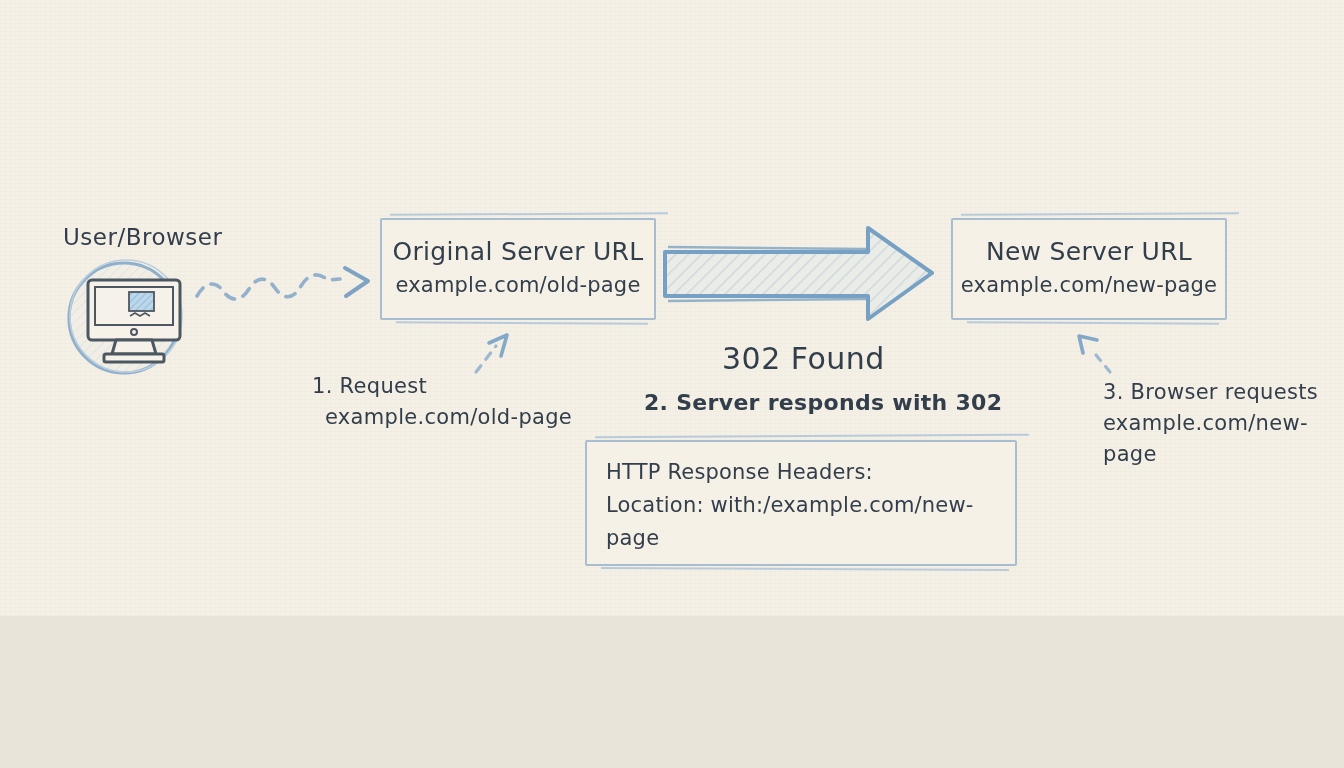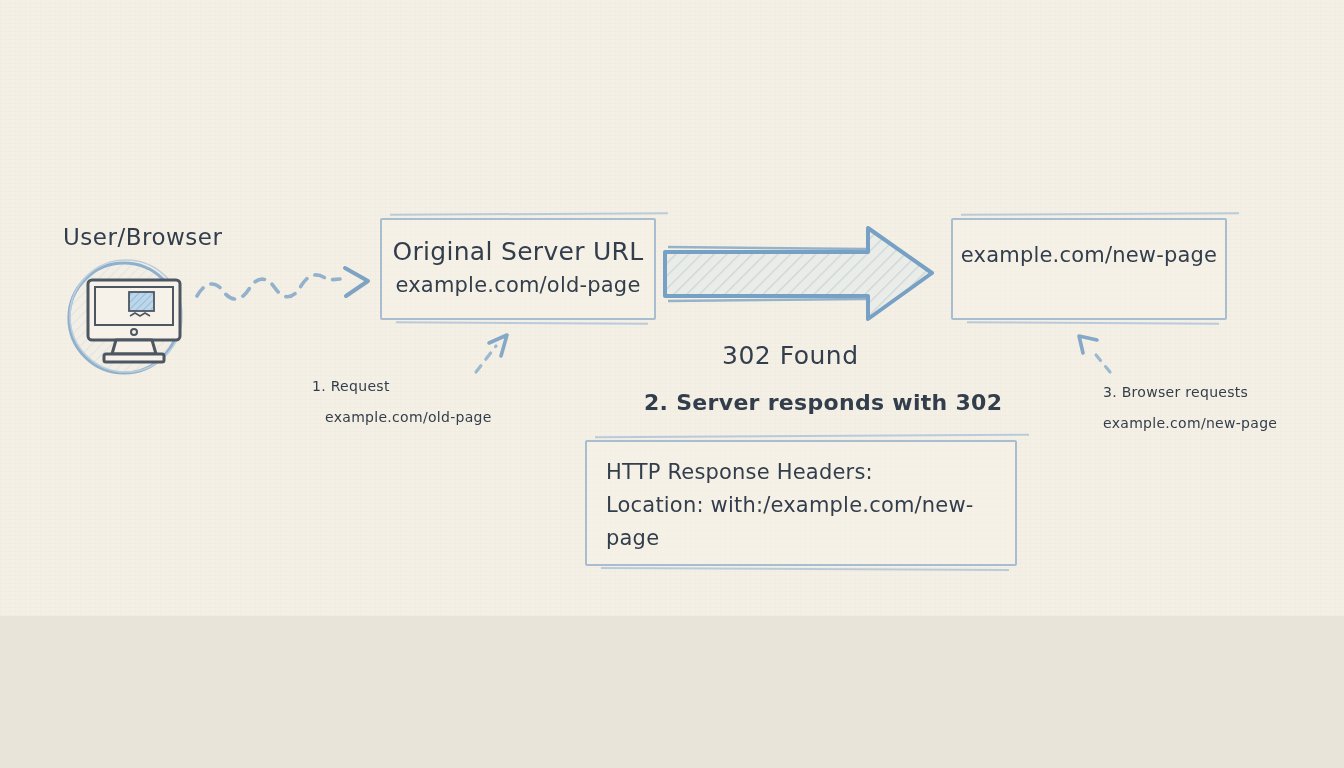--- a/index.html
+++ b/index.html
@@ -69,25 +69,25 @@
     letter-spacing: 0.3px;
   }
   .box-url {
     margin-top: 6px;
     font-size: 21px;
     letter-spacing: 0.2px;
   }
 
   .status-label {
     left: 722px; top: 341px;
-    font-size: 25px;
+    font-size: 30px;
     letter-spacing: 0.5px;
   }
   .step {
-    font-size: 14px;
+    font-size: 21px;
     line-height: 31px;
     letter-spacing: 0.3px;
   }
   .step-1 { left: 312px; top: 371px; }
   .step-1 .line2 { padding-left: 13px; }
   .step-2 { left: 644px; top: 387px; font-size: 22px; font-weight: bold; }
   .step-3 { left: 1103px; top: 377px; }
 
   .headers-box {
     left: 585px; top: 440px;
@@ -155,20 +155,21 @@
   </svg>
 
   <div class="abs user-label">User/Browser</div>
 
   <div class="abs box server-box original-box">
     <div class="box-title">Original Server URL</div>
     <div class="box-url">example.com/old-page</div>
   </div>
 
   <div class="abs box server-box new-box">
+    <div class="box-title">New Server URL</div>
     <div class="box-url">example.com/new-page</div>
   </div>
 
   <div class="abs status-label">302 Found</div>
 
   <div class="abs step step-1">
     <div class="line1">1. Request</div>
     <div class="line2">example.com/old-page</div>
   </div>
 

